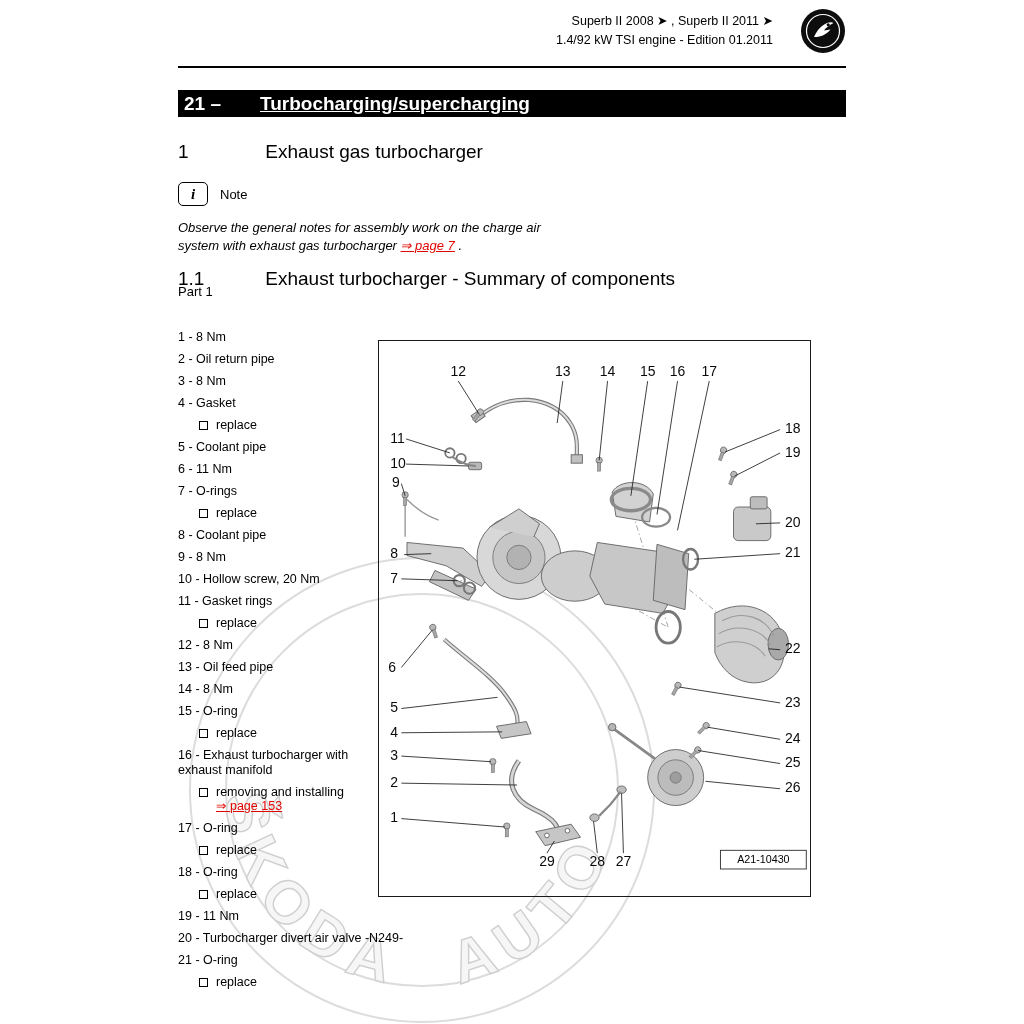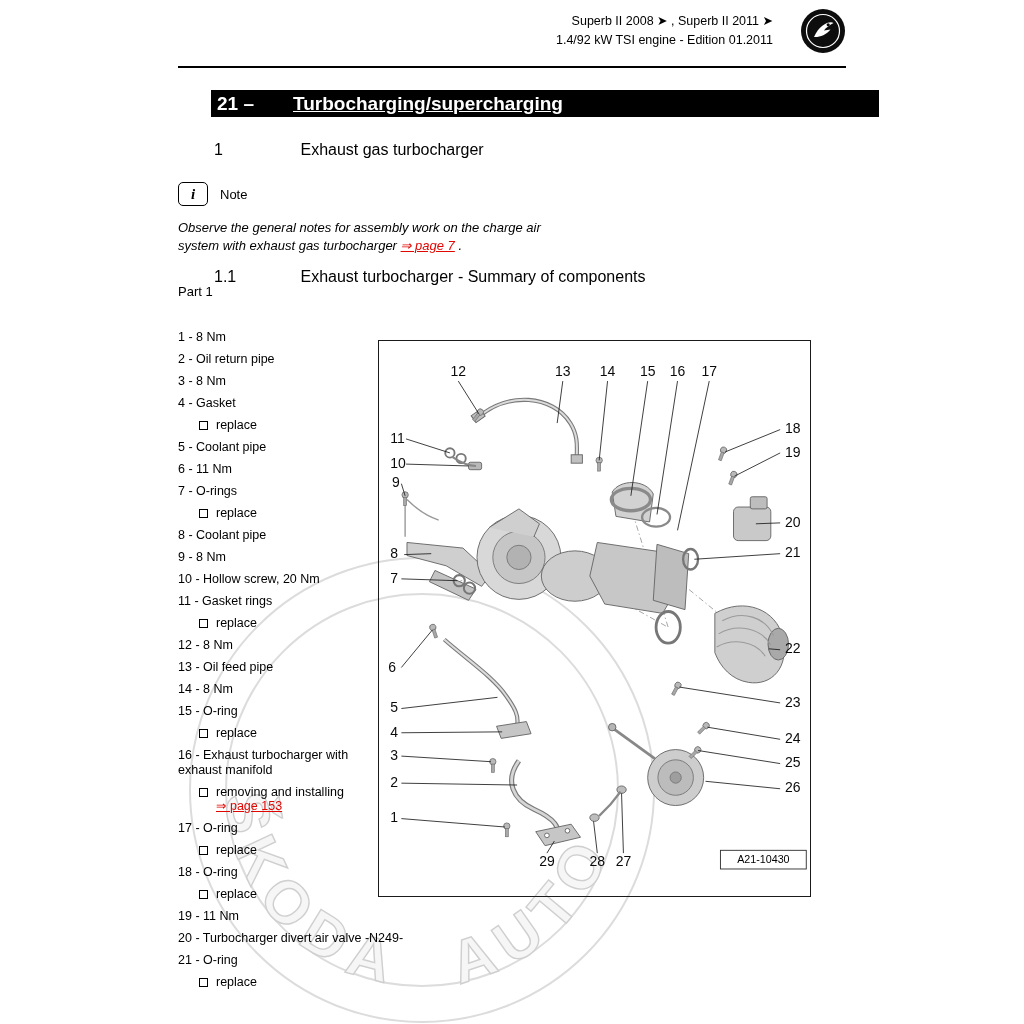--- a/index.html
+++ b/index.html
@@ -12,25 +12,25 @@
 
   .hdr { position:absolute; top:8px; left:178px; width:668px;
          display:flex; justify-content:flex-end; align-items:center; gap:27px; }
   .hdr-text { text-align:right; font-size:12.5px; line-height:1.5; }
   .logo { width:46px; height:46px; flex:0 0 auto; }
 
   .hrule { position:absolute; top:66px; left:178px; width:668px; border-top:2px solid #000; }
 
   .chapbar { position:absolute; top:90px; left:178px; width:668px; height:27px;
              background:#000; color:#fff; display:flex; align-items:center;
-             font-size:19px; font-weight:bold;margin-left:33px; }
+             font-size:19px; font-weight:bold; }
   .chapbar .num { margin-left:6px; width:76px; }
   .chapbar .title { text-decoration:underline; }
 
-  .heading { position:absolute; left:178px; font-size:16px;margin-left:36px; }
+  .heading { position:absolute; left:178px; font-size:19px; }
   .heading .hnum { display:inline-block; width:82px; }
   .sec1  { top:141px; }
   .sec11 { top:268px; }
 
   .noteblock { position:absolute; top:182px; left:178px;
                display:flex; align-items:center; gap:12px; }
   .note-icon { width:30px; height:24px; border:1.6px solid #000; border-radius:5px;
                display:flex; align-items:center; justify-content:center;
                font-family:"Liberation Serif", serif; font-weight:bold;
                font-style:italic; font-size:15px; }

